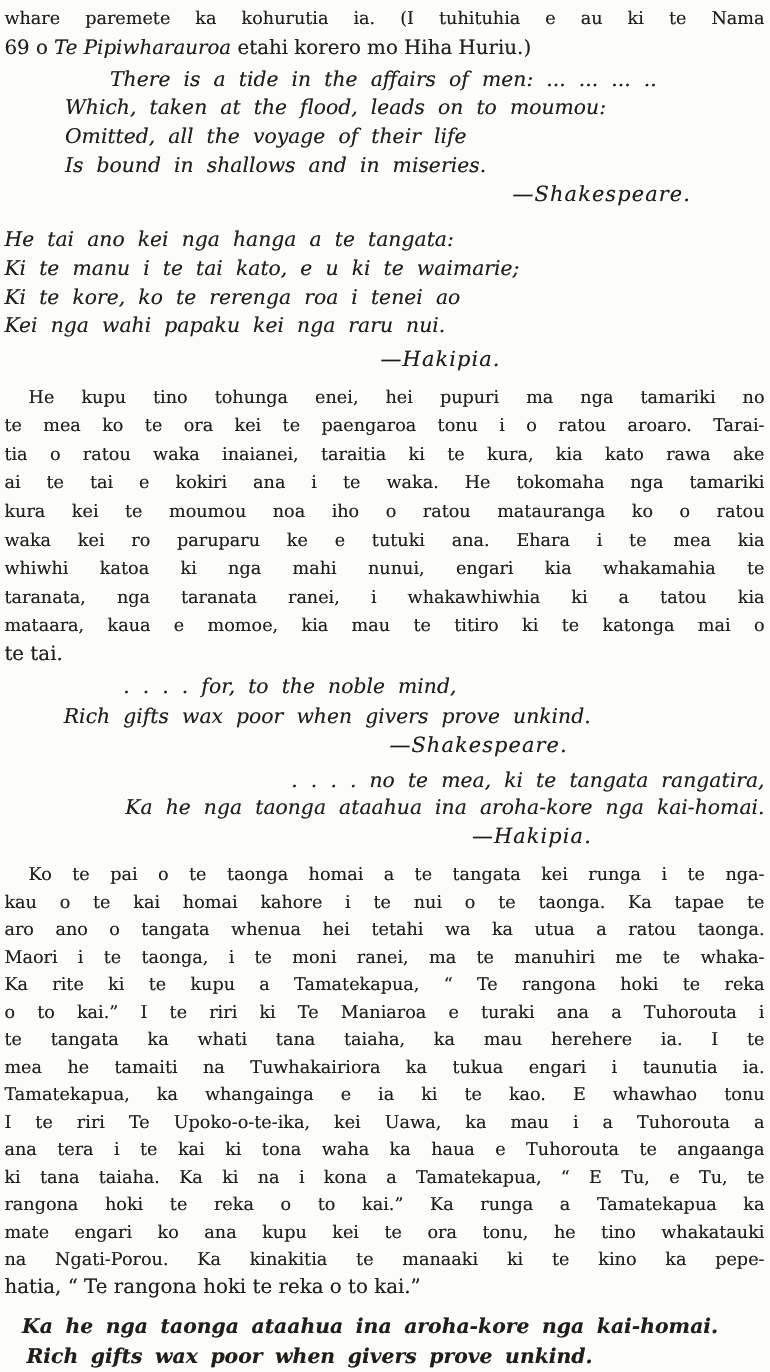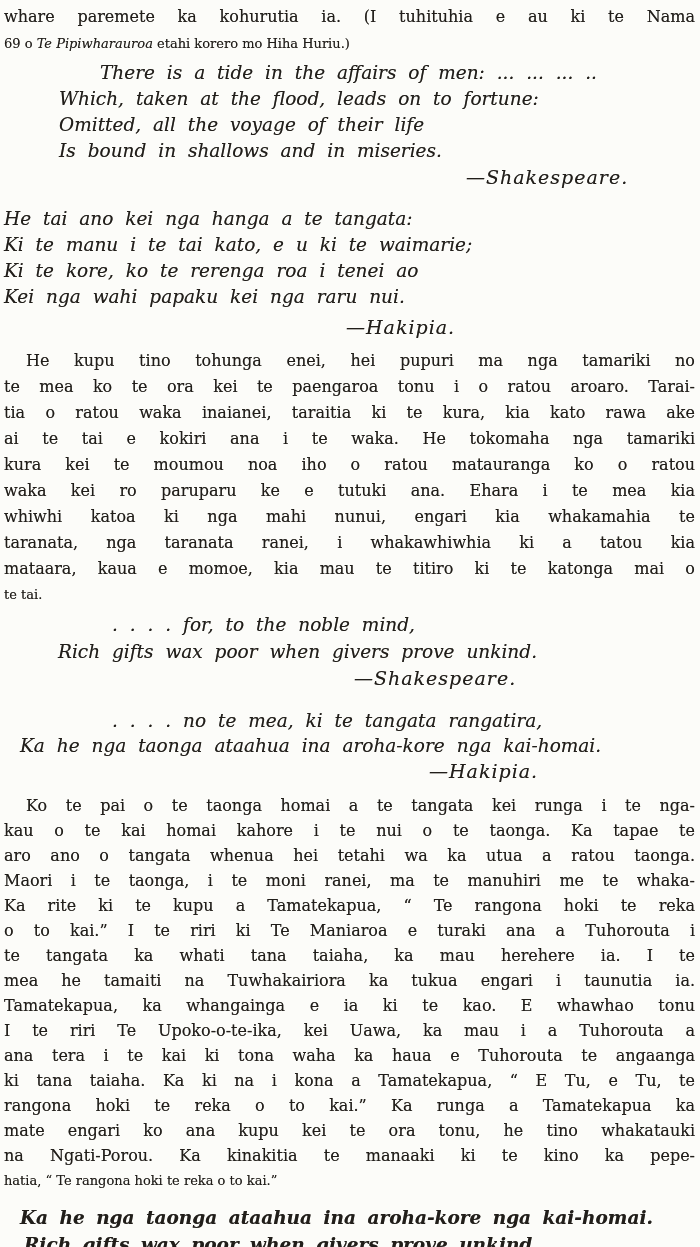--- a/index.html
+++ b/index.html
@@ -12,21 +12,21 @@
     text-shadow: 0 0 0.5px rgba(33,30,26,.55);
   }
   .page { padding:3px 5px 0 4px; position:relative; }
 
   
   .jline {
     font-size:16px; line-height:26px;
     text-align:justify; text-align-last:justify;
     white-space:normal;
   }
-  .lastline { font-size:13px; line-height:26px; text-align:left; }
+  .lastline { font-size:18px; line-height:26px; text-align:left; }
   .indent { padding-left:22px; }
 
   .intro .jline, .intro .lastline { line-height:27px; }
 
   
   .vline {
     font-size:18.5px; line-height:26px;
     font-style:italic; word-spacing:6px;
     white-space:nowrap;
   }
@@ -46,21 +46,21 @@
   .attr4 { margin-left:425px; }
 
   .para1 { margin-top:8px; }
   .para2 { margin-top:9px; }
   .para2 .jline, .para2 .lastline { line-height:25px; }
 
   .couplet-en { margin-top:3px; }
   .couplet-en .vline { line-height:27px; }
   .couplet-en .vline.first { margin-left:108px; }
   .couplet-en .vline.second { margin-left:54px; }
-  .couplet-mi { margin-top:17px; }
+  .couplet-mi { margin-top:6px;text-align:right; }
   .couplet-mi .vline { line-height:25px; }
   .couplet-mi .vline.first { margin-left:108px; }
   .couplet-mi .vline.second { margin-left:16px; }
 
   .final { margin-top:11px; }
   .final .vline {
     font-weight:bold; line-height:27px; word-spacing:5px;
   }
   .final .vline.first { margin-left:16px; }
   .final .vline.second { margin-left:20px; }
@@ -72,21 +72,21 @@
 
 <div class="page">
 
   <div class="intro">
     <div class="jline">whare paremete ka kohurutia ia. (I tuhituhia e au ki te Nama</div>
     <div class="lastline"><span>69 o </span><span class="it">Te Pipiwharauroa</span><span> etahi korero mo Hiha Huriu.)</span></div>
   </div>
 
   <div class="stanza-en">
     <div class="vline first">There is a tide in the affairs of men: ... ... ... ..</div>
-    <div class="vline">Which, taken at the flood, leads on to fortune:</div>
+    <div class="vline">Which, taken at the flood, leads on to moumou:</div>
     <div class="vline">Omitted, all the voyage of their life</div>
     <div class="vline">Is bound in shallows and in miseries.</div>
   </div>
   <div class="attr attr1">—Shakespeare.</div>
 
   <div class="stanza-mi">
     <div class="vline">He tai ano kei nga hanga a te tangata:</div>
     <div class="vline">Ki te manu i te tai kato, e u ki te waimarie;</div>
     <div class="vline">Ki te kore, ko te rerenga roa i tenei ao</div>
     <div class="vline">Kei nga wahi papaku kei nga raru nui.</div>

